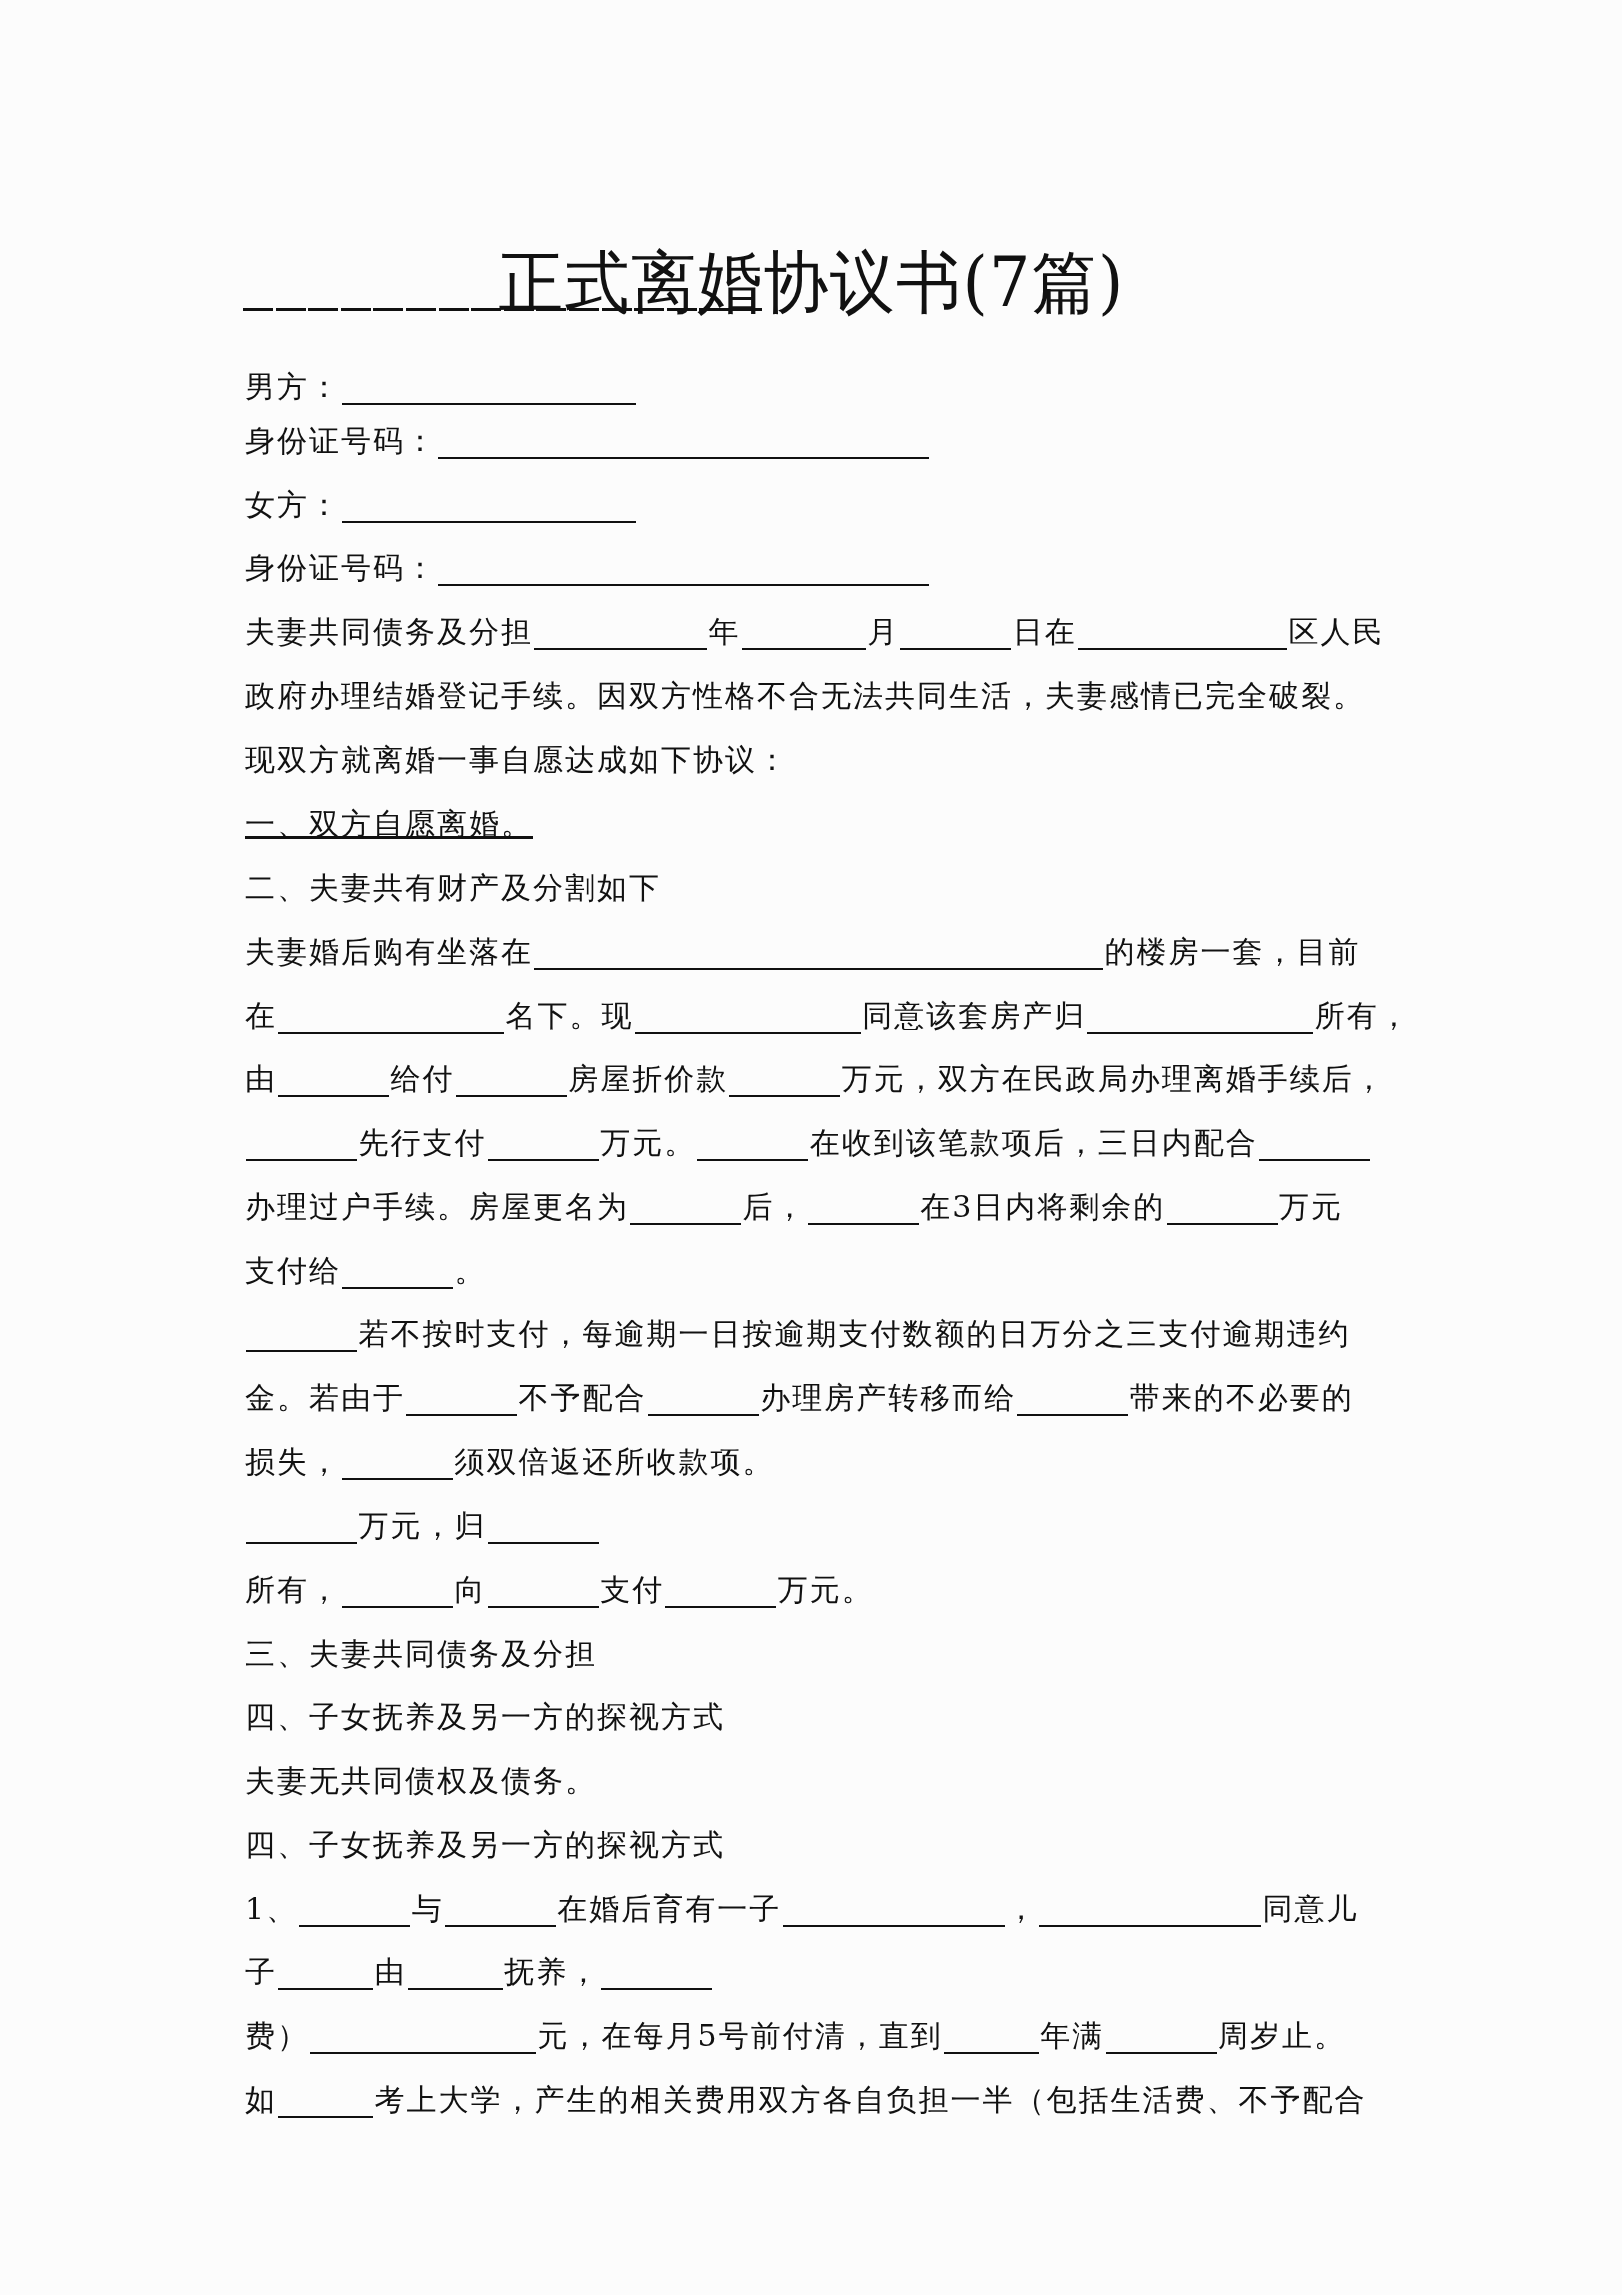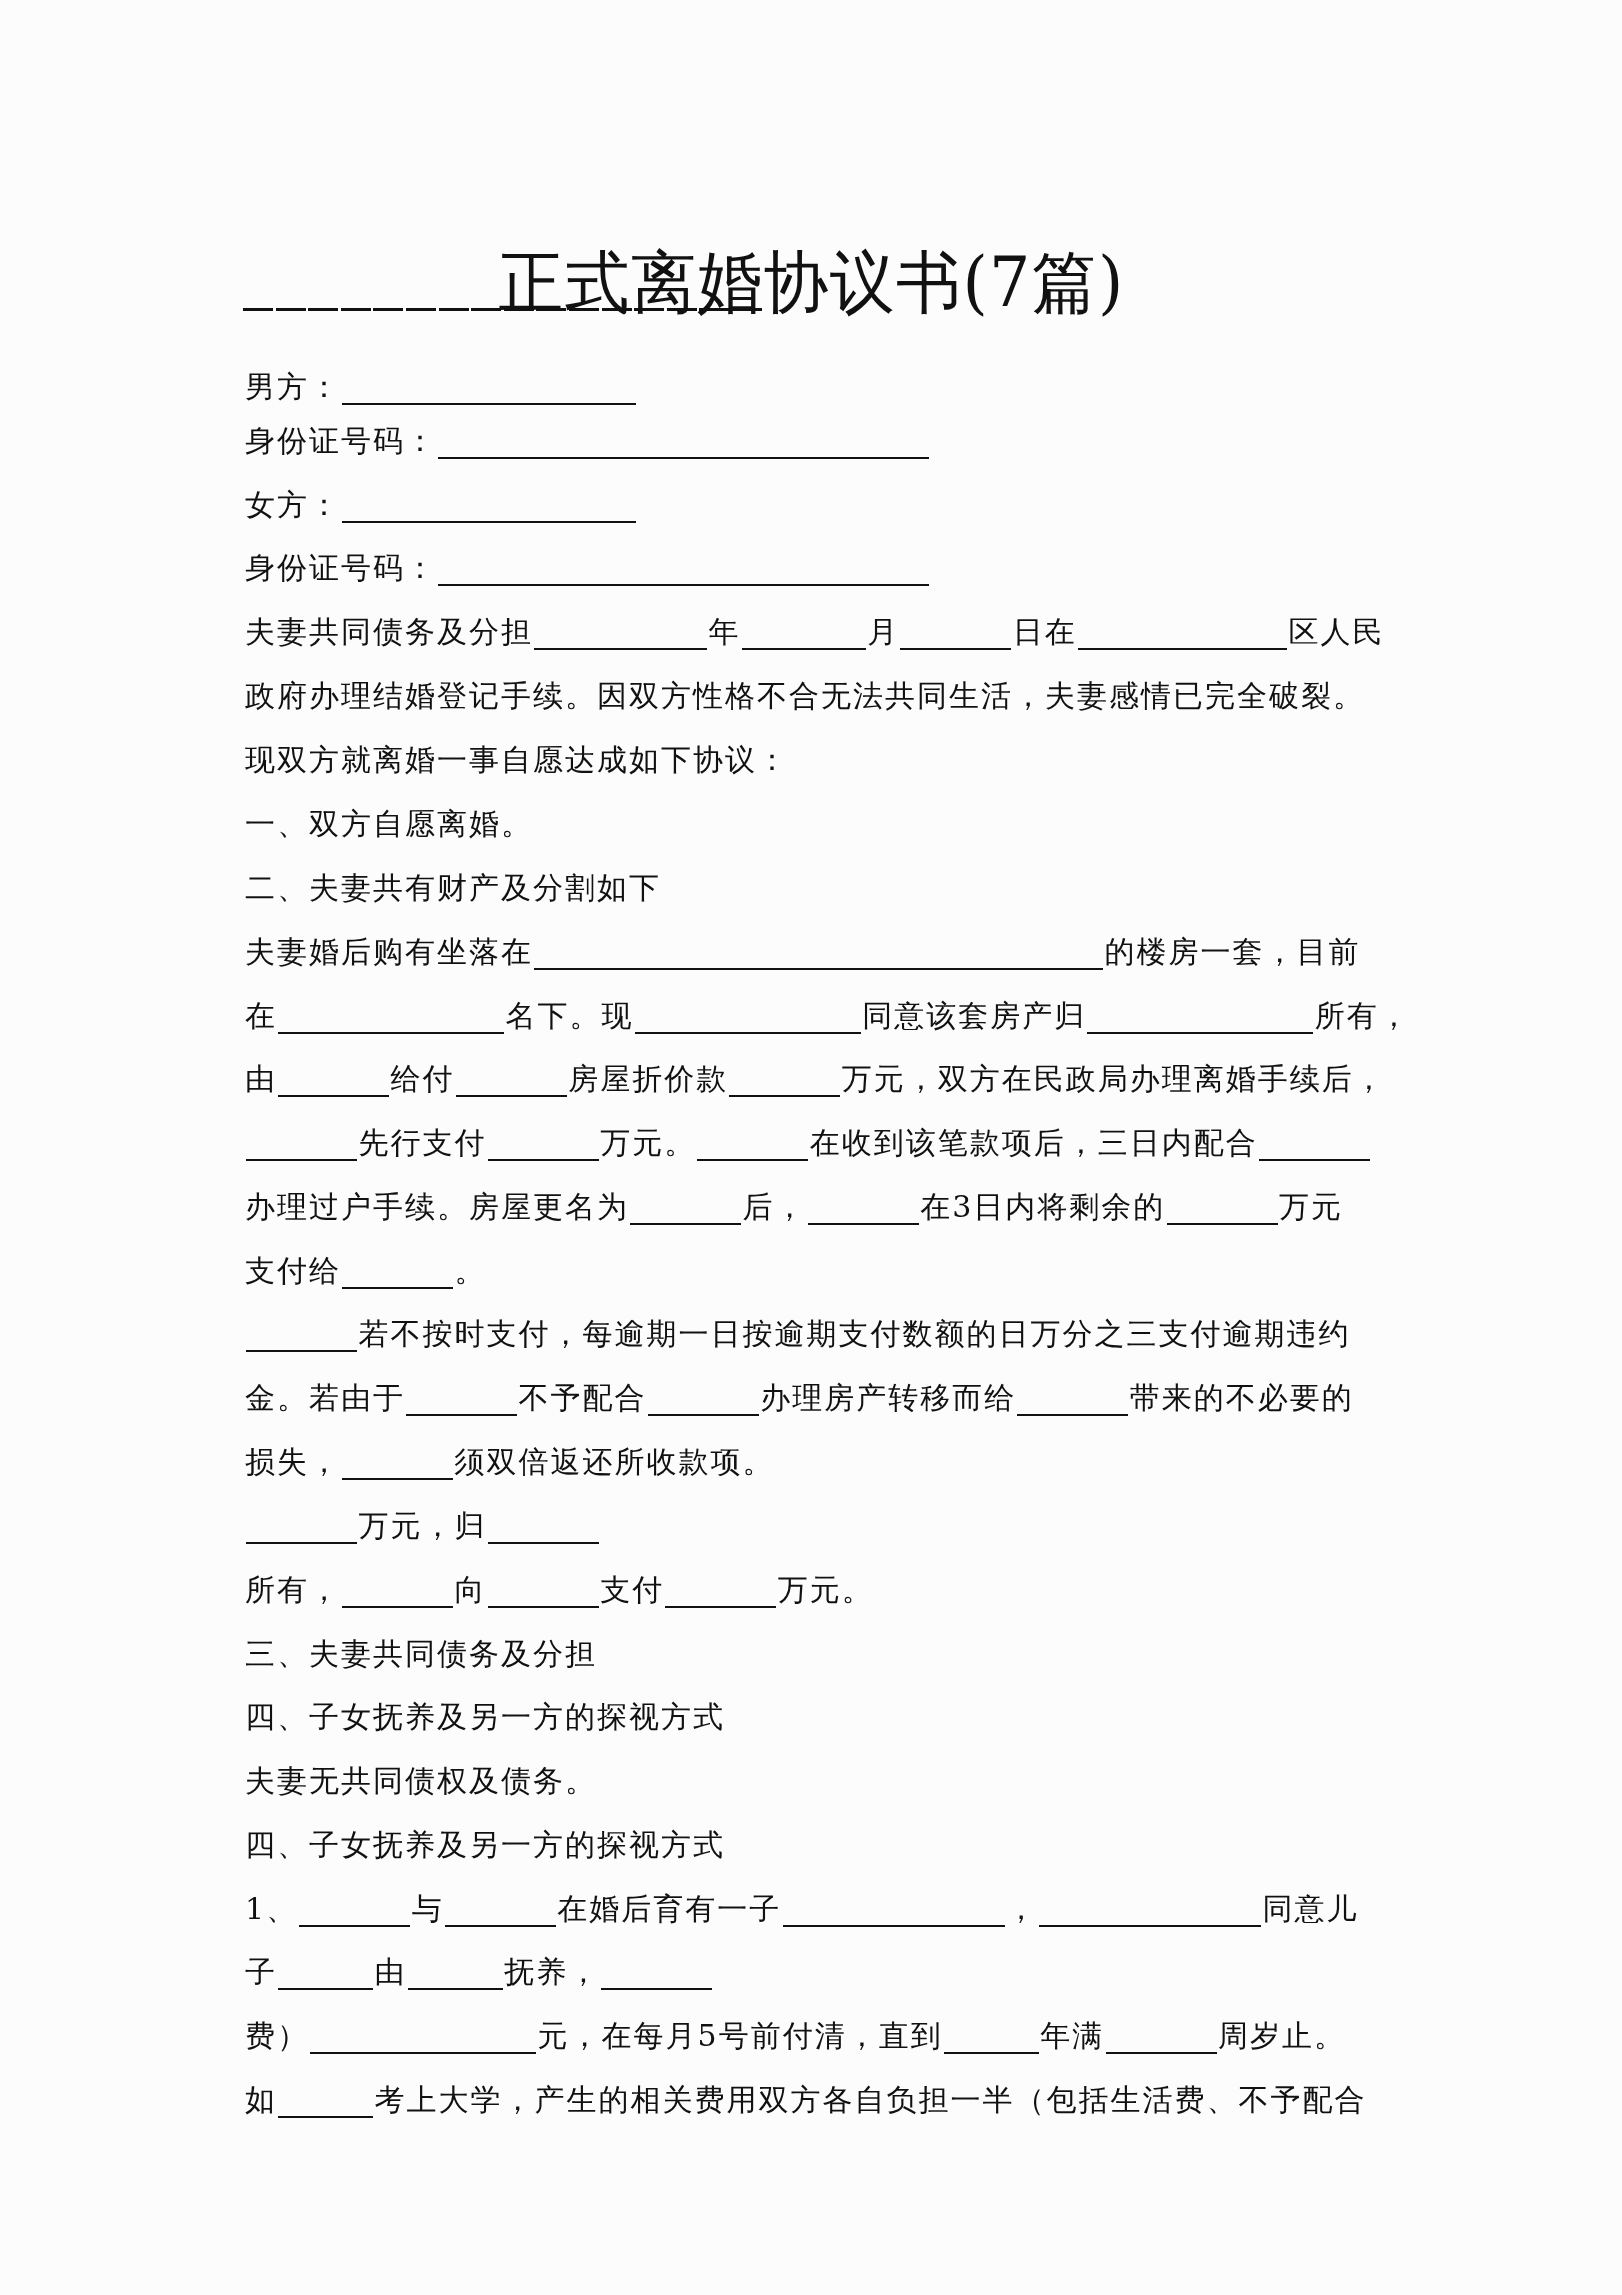--- a/index.html
+++ b/index.html
@@ -93,21 +93,21 @@
       <span class="seg">日在</span>
       <span class="blank" style="width: 209px;"></span>
       <span class="seg">区人民</span>
     </div>
     <div class="line" style="top: 675px;">
       <span class="seg">政府办理结婚登记手续。因双方性格不合无法共同生活，夫妻感情已完全破裂。</span>
     </div>
     <div class="line" style="top: 739px; justify-content: center;">
       <span class="seg">现双方就离婚一事自愿达成如下协议：</span>
     </div>
-    <div class="line" style="top: 803px;">
+    <div class="line" style="top: 803px; text-decoration: underline;">
       <span class="seg">一、双方自愿离婚。</span>
     </div>
     <div class="line" style="top: 867px;">
       <span class="seg">二、夫妻共有财产及分割如下</span>
     </div>
     <div class="line" style="top: 931px;">
       <span class="seg">夫妻婚后购有坐落在</span>
       <span class="blank" style="width: 569px;"></span>
       <span class="seg">的楼房一套，目前</span>
     </div>

